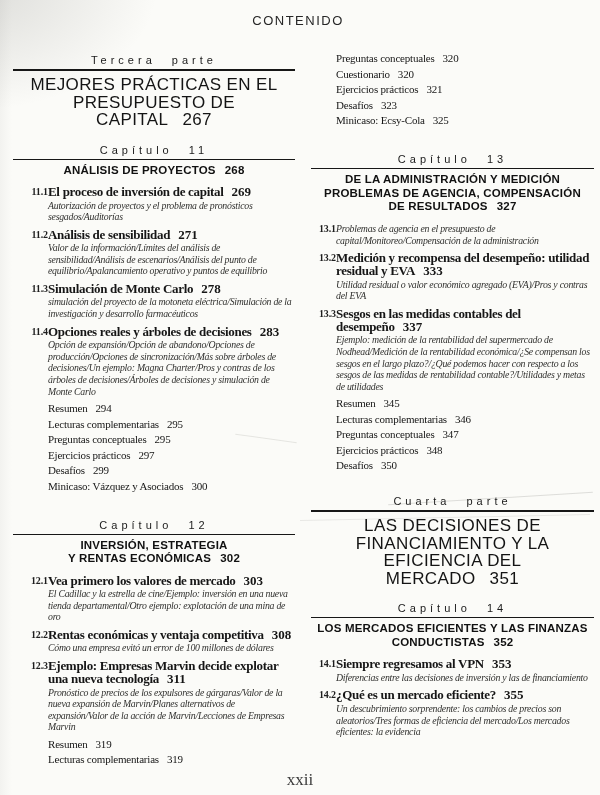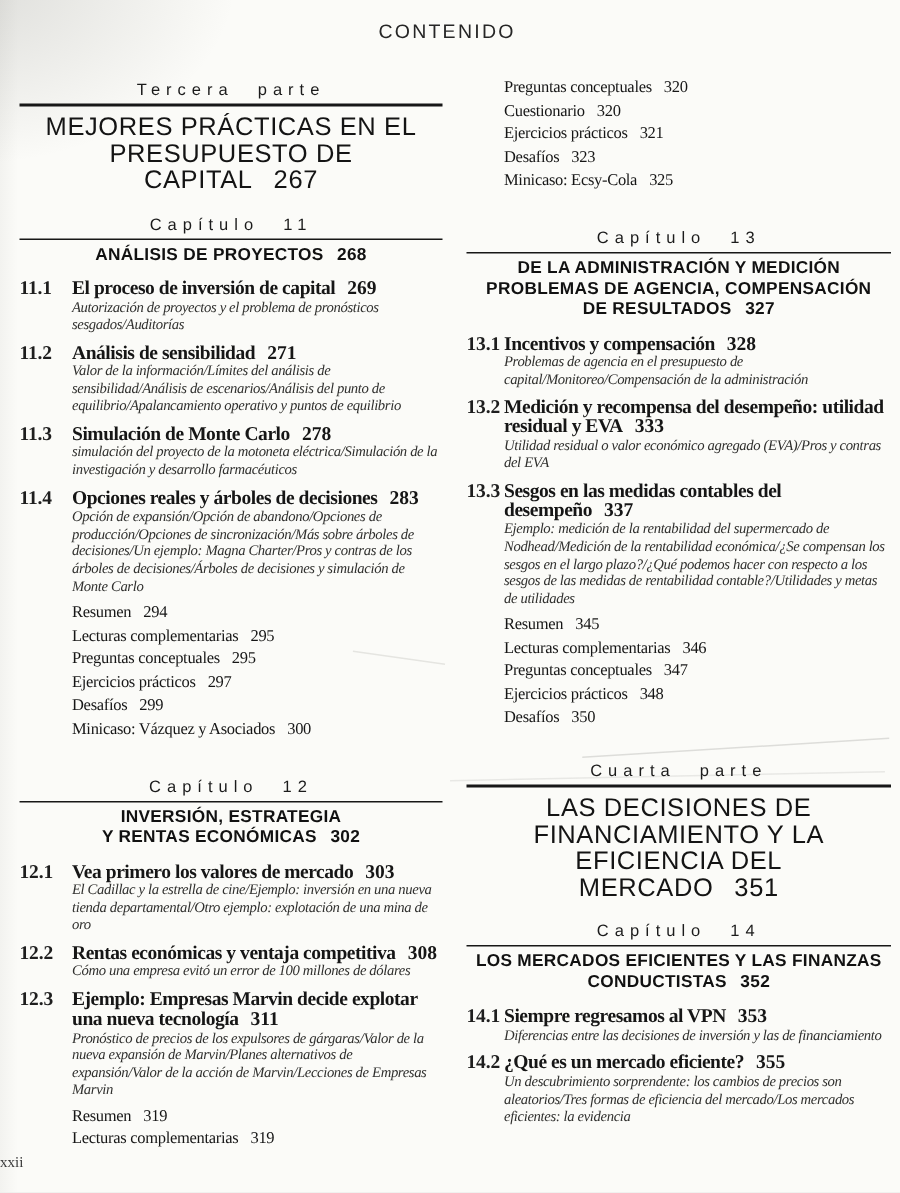--- a/index.html
+++ b/index.html
@@ -39,37 +39,37 @@
     font-size:17px;line-height:17.5px;letter-spacing:0.4px;color:#141414;margin-top:5px;
   }
   .part-title .pg{margin-left:14px;}
   .chap-title{
     text-align:center;font-family:"Liberation Sans", sans-serif;font-weight:bold;
     font-size:11.5px;line-height:13.5px;letter-spacing:0.2px;color:#111;margin-top:4px;
   }
   .chap-title .pg{margin-left:9px;}
 
   .sec{display:flex;margin-bottom:5px;}
-  .sec-num{flex:0 0 35px;font-weight:bold;font-size:13px;line-height:13px;letter-spacing:-0.1px;}
+  .sec-num{flex:0 0 35px;font-weight:bold;font-size:10px;line-height:13px;letter-spacing:-0.1px;text-align:right;}
   .col-right .sec-num{flex-basis:25px;}
   .sec-body{flex:1;min-width:0;}
   .sec-title{font-weight:bold;font-size:13px;line-height:13px;letter-spacing:-0.3px;color:#161616;}
   .sec-title .pg{margin-left:8px;letter-spacing:0;}
   .sec-sub{
     font-style:italic;font-size:9.8px;line-height:11.6px;letter-spacing:-0.25px;
     color:#30302e;margin-top:1.5px;
   }
   .item{
     padding-left:35px;font-weight:normal;font-size:11px;line-height:13px;
     letter-spacing:-0.2px;margin-bottom:2.5px;color:#161616;
   }
   .col-right .item{padding-left:25px;}
   .item .pg{margin-left:8px;}
 
-  .folio{position:absolute;left:0;right:0;top:770px;text-align:left;font-size:10px;color:#3a3a3a;}
+  .folio{position:absolute;left:0;right:0;top:770px;text-align:center;font-size:17px;color:#3a3a3a;}
 
   .artifact{position:absolute;height:1px;background:rgba(70,70,65,0.16);}
   .a1{left:388px;top:498px;width:205px;transform:rotate(-3.5deg);}
   .a2{left:300px;top:517px;width:290px;transform:rotate(-1.2deg);background:rgba(70,70,65,0.10);}
   .a3{left:235px;top:438px;width:62px;transform:rotate(8deg);background:rgba(70,70,65,0.12);}
 </style>
 </head>
 <body>
 
 <div class="page">
@@ -164,21 +164,20 @@
         <div class="chap-kicker">Capítulo 13</div>
         <div class="chap-title">
           <div class="title-line"><span>DE LA ADMINISTRACIÓN Y MEDICIÓN</span></div>
           <div class="title-line"><span>PROBLEMAS DE AGENCIA, COMPENSACIÓN</span></div>
           <div class="title-line"><span>DE RESULTADOS</span><span class="pg">327</span></div>
         </div>
       </div>
       <div class="block block-section sec">
         <div class="sec-num">13.1</div>
         <div class="sec-body">
-          <div class="sec-title"><span>Incentivos y compensación</span><span class="pg">328</span></div>
           <div class="sec-sub">Problemas de agencia en el presupuesto de capital/Monitoreo/Compensación de la administración</div>
         </div>
       </div>
       <div class="block block-section sec">
         <div class="sec-num">13.2</div>
         <div class="sec-body">
           <div class="sec-title"><span>Medición y recompensa del desempeño: utilidad residual y EVA</span><span class="pg">333</span></div>
           <div class="sec-sub">Utilidad residual o valor económico agregado (EVA)/Pros y contras del EVA</div>
         </div>
       </div>

